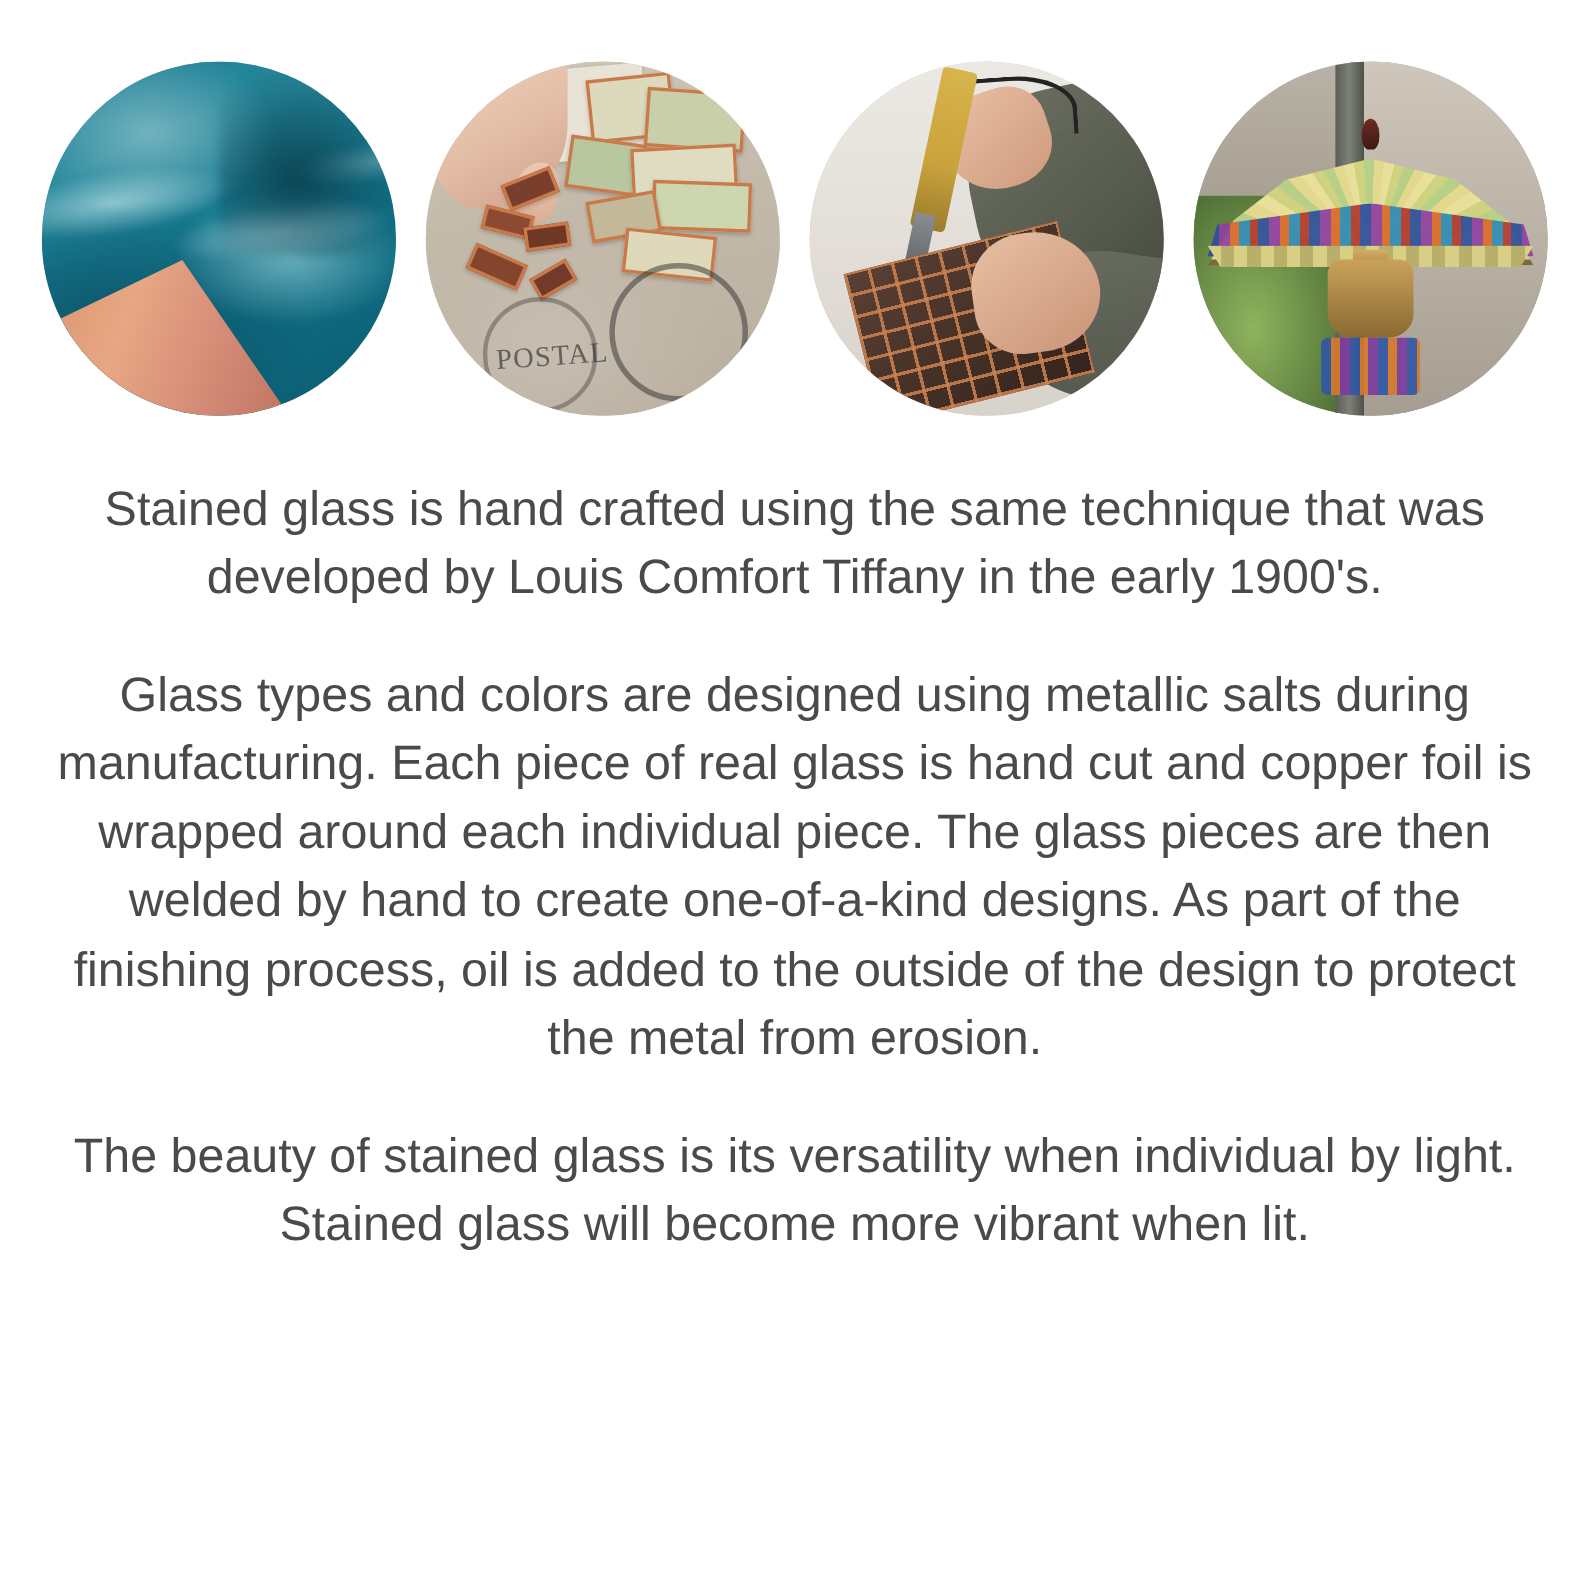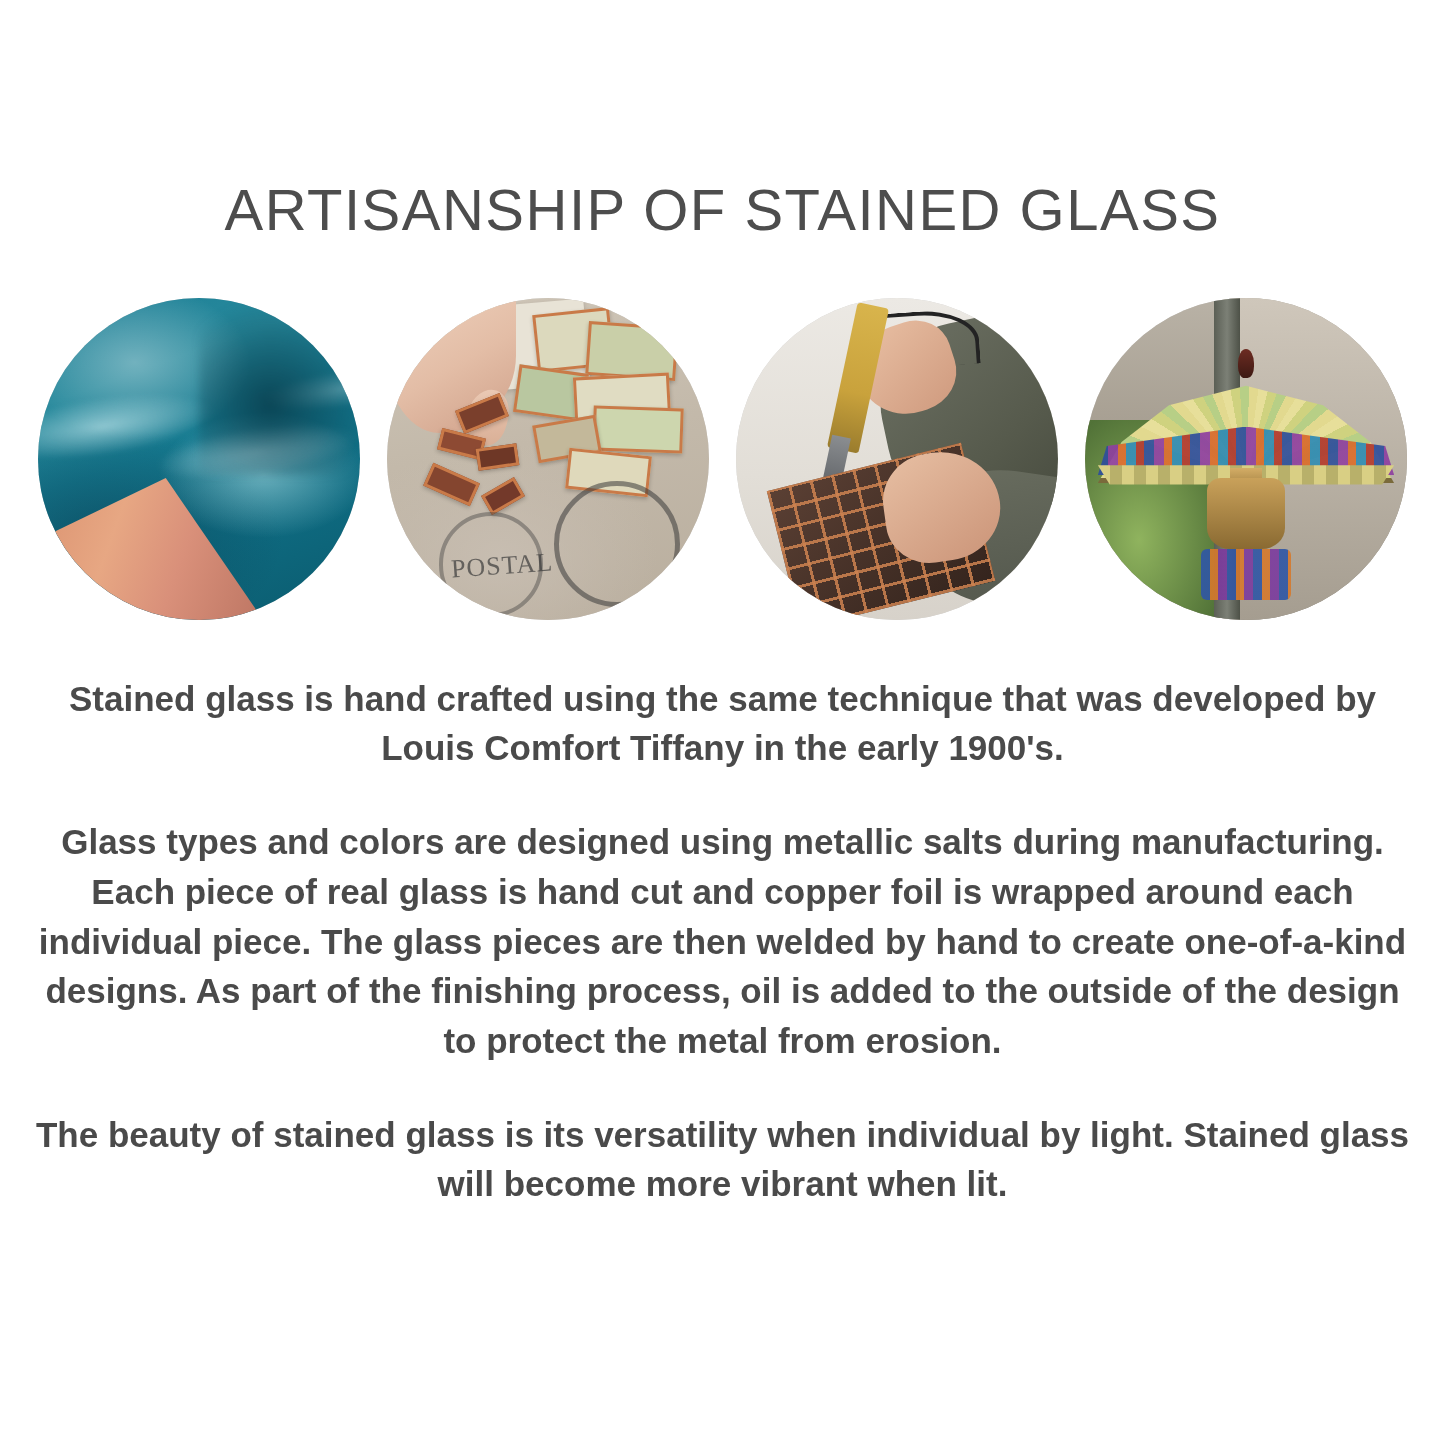--- a/index.html
+++ b/index.html
@@ -310,39 +310,37 @@
     background:
       repeating-linear-gradient(90deg, #2f56a5 0 9px, #d6792c 9px 17px, #7b3a9e 17px 26px);
     border-radius: 6px;
     opacity: .9;
   }
 
   
   .body-copy {
     margin: 54px 22px 0 22px;
     text-align: center;
-    font-size: 35px;
+    font-size: 44px;
     line-height: 1.42;
     color: #4a4a4a;
-    font-weight: bold;
   }
   .para {
     margin: 0 0 44px 0;
   }
   .para:last-child { margin-bottom: 0; }
   .p1 { padding: 0 18px; }
   .p2 { padding: 0 14px; }
   .p3 { padding: 0 6px; }
 </style>
 </head>
 <body>
 
 <div class="page">
 
-  <h1 class="title">ARTISANSHIP OF STAINED GLASS</h1>
 
   <div class="circles-row">
 
     <div class="circle">
       <div class="art">
         <div class="c1-bg"></div>
         <div class="c1-swirl"></div>
         <div class="c1-dark"></div>
         <div class="c1-peach2"></div>
         <div class="c1-peach"></div>

